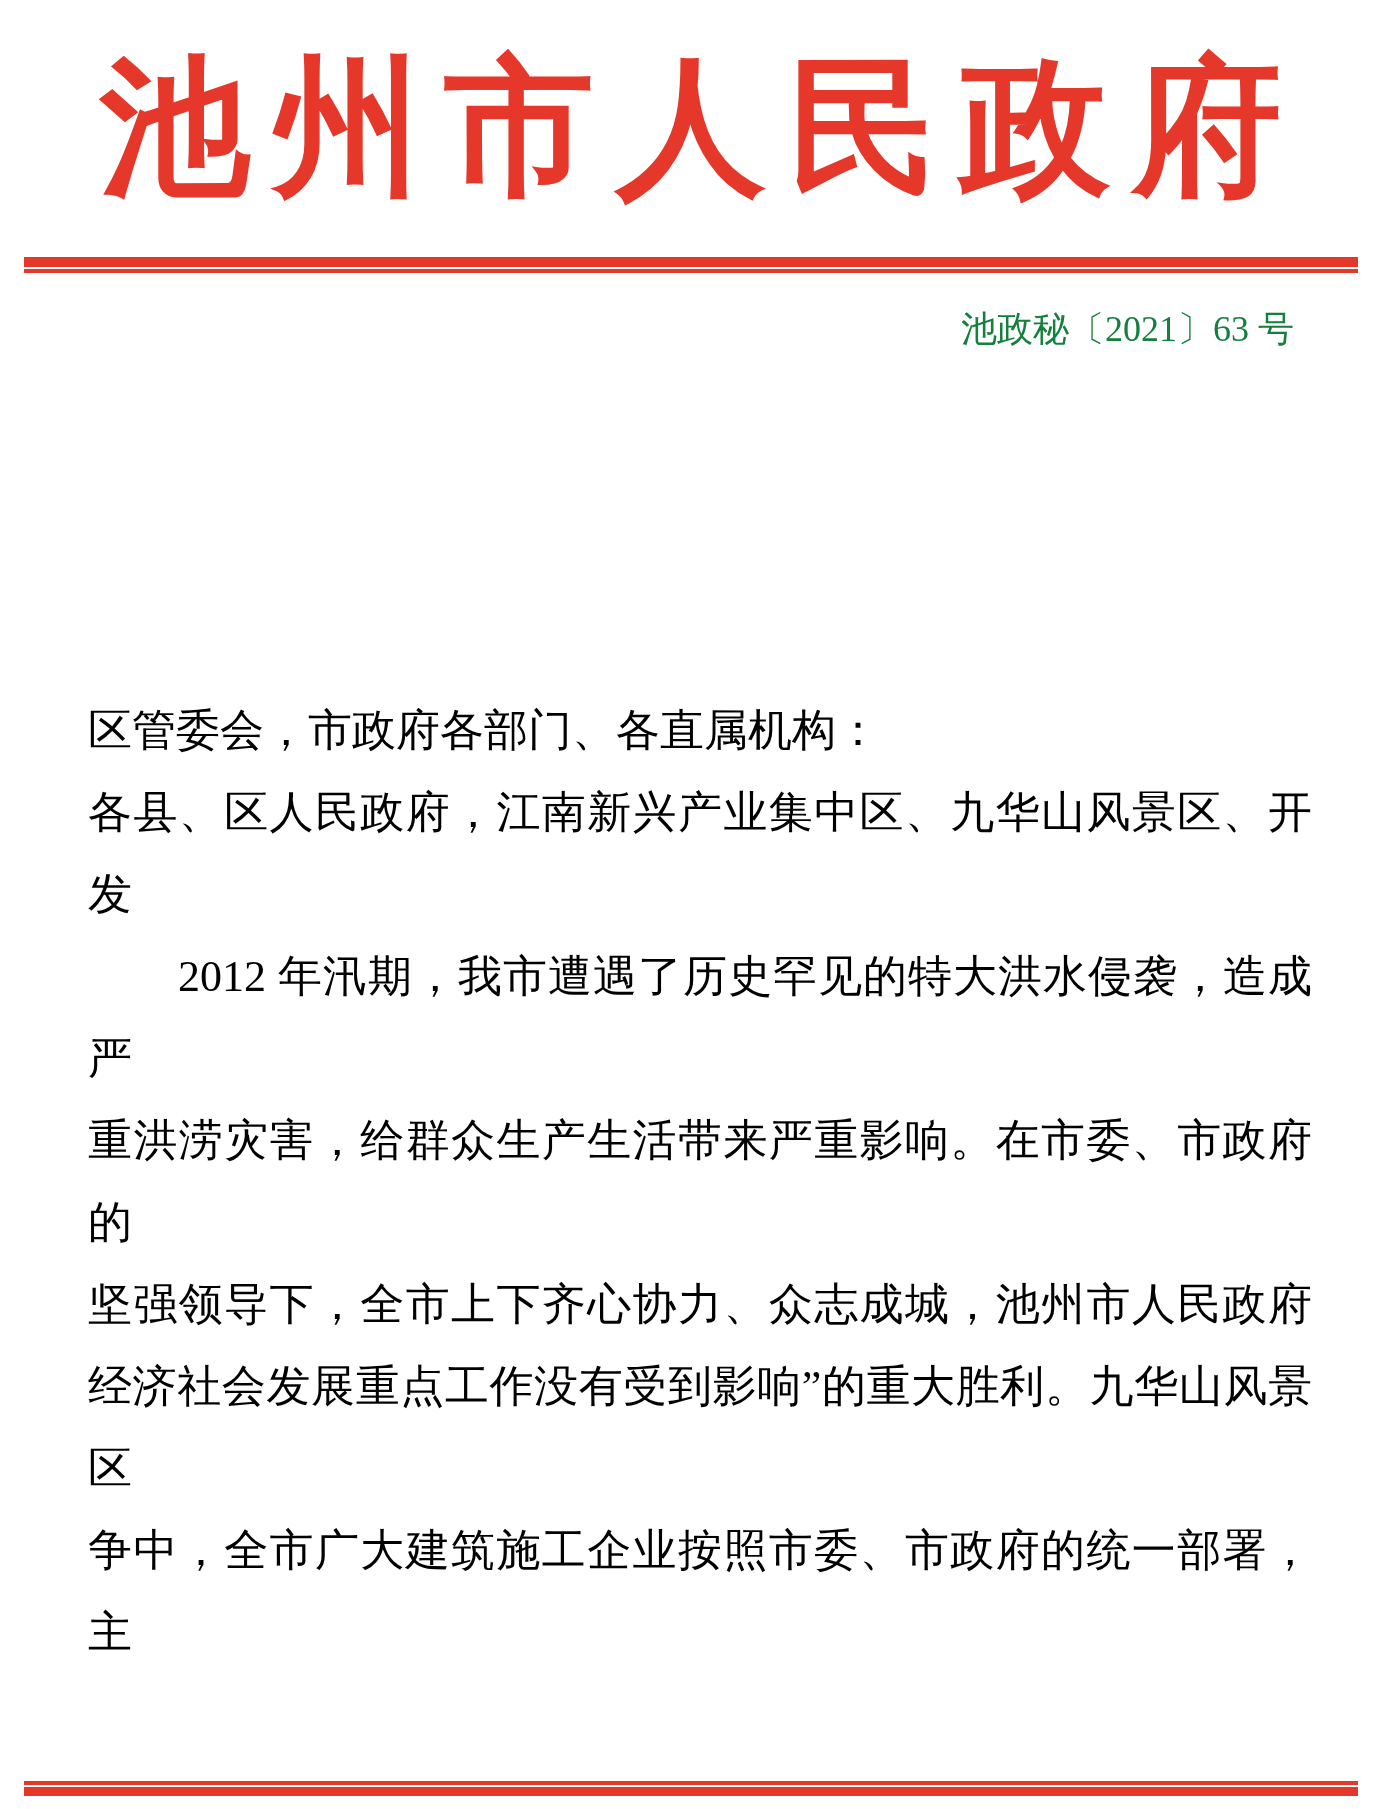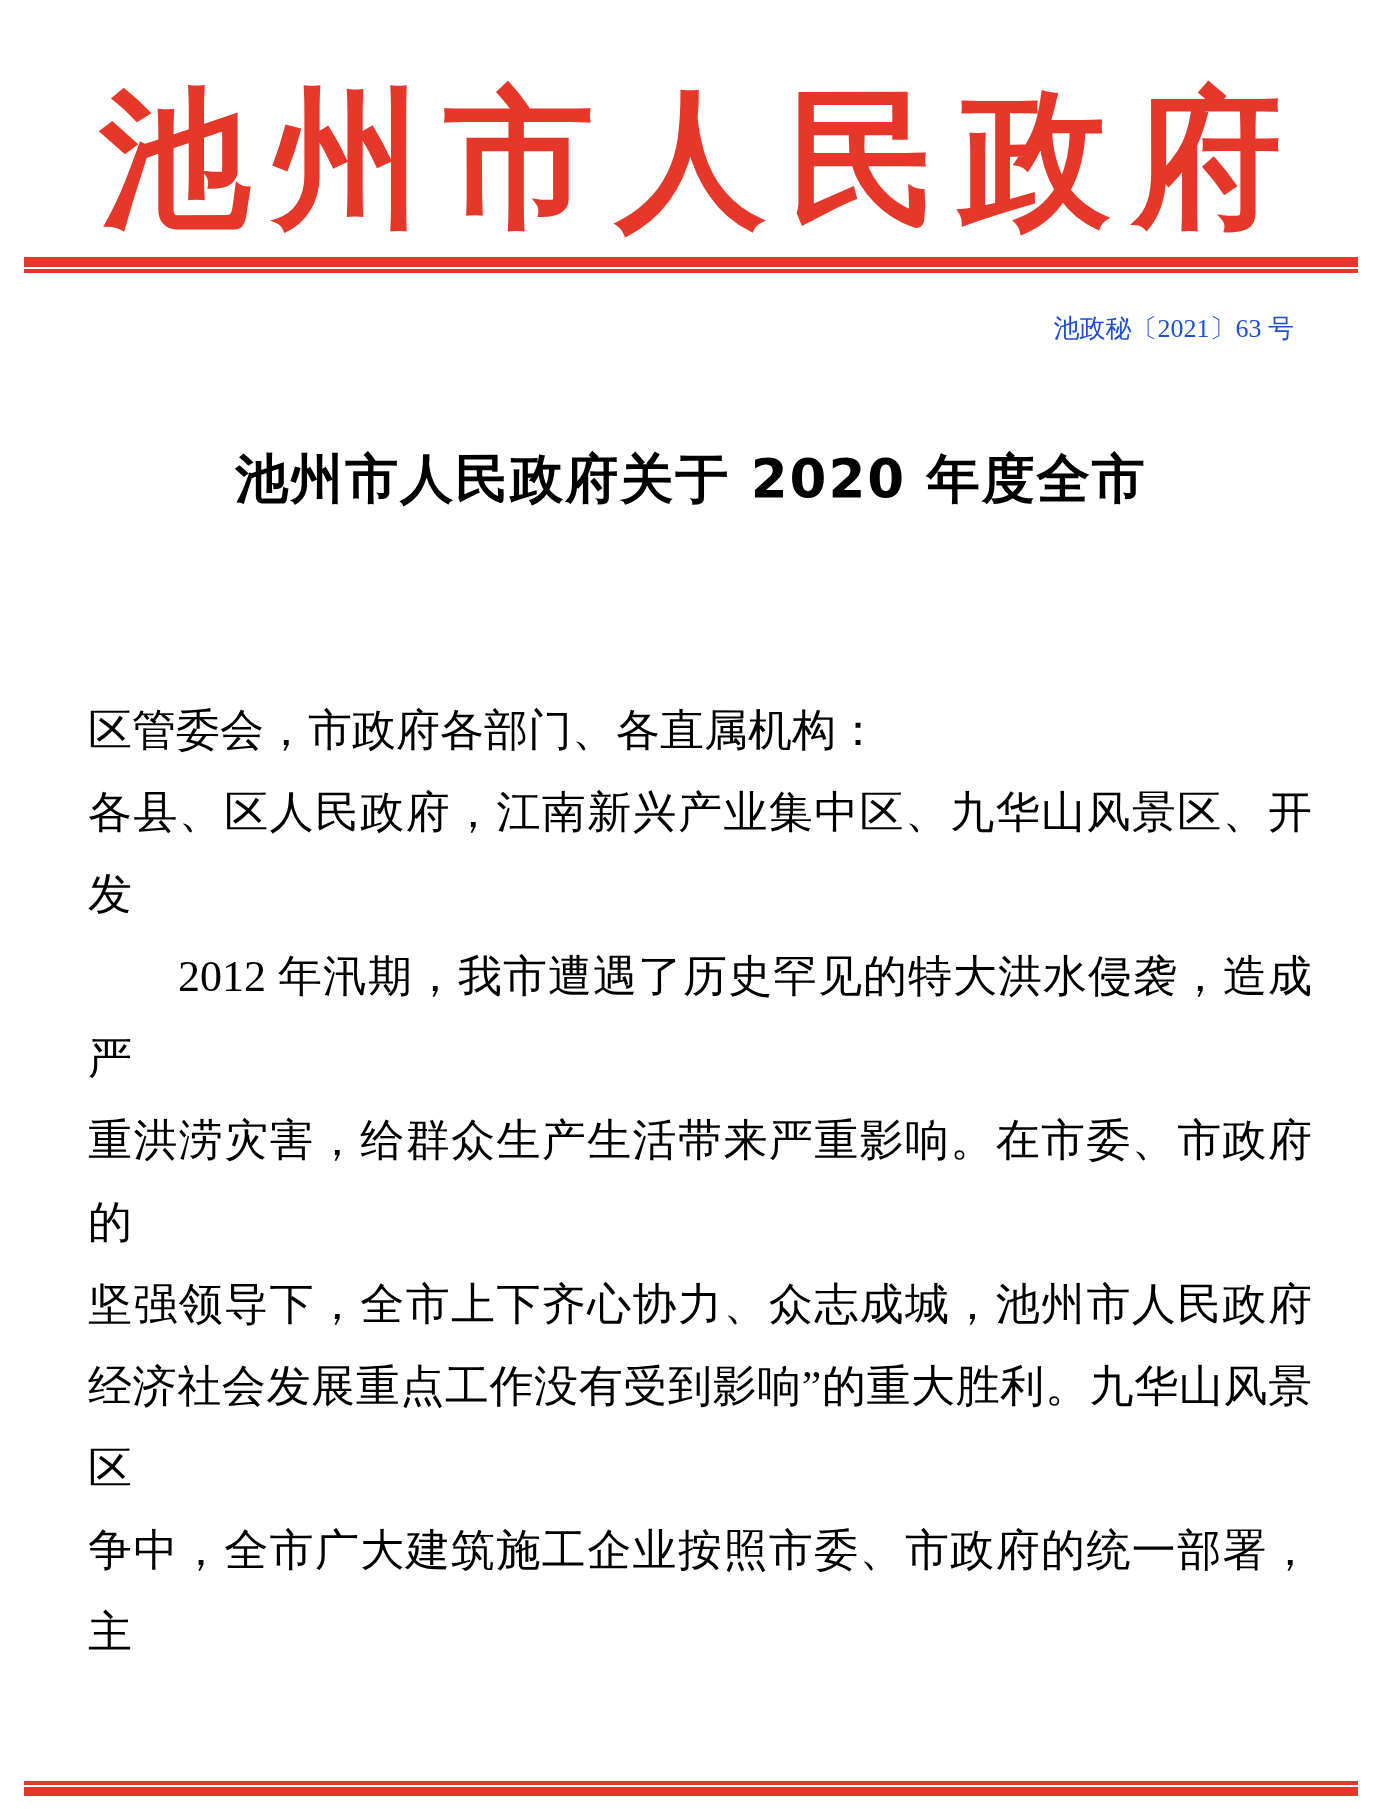--- a/index.html
+++ b/index.html
@@ -8,21 +8,21 @@
     background: #ffffff;
     position: relative;
     overflow: hidden;
     font-family: "Liberation Serif", serif;
   }
   .page { position: absolute; inset: 0; }
 
   
   .letterhead {
     position: absolute;
-    top: 78px; left: 0; width: 100%;
+    top: 46px; left: 0; width: 100%;
     text-align: center;
     color: var(--red-accent, #e5382b);
     font-family: "DejaVu Serif", serif;
     font-weight: 700;
     font-size: 150px;
     line-height: 160px;
     letter-spacing: 22px;
     text-indent: 22px;
     white-space: nowrap;
   }
@@ -34,23 +34,23 @@
   }
   .rule.top-thick    { top: 257px;  height: 10px; }
   .rule.top-thin     { top: 269px;  height: 4px;  }
   .rule.bottom-thin  { top: 1781px; height: 4px;  }
   .rule.bottom-thick { top: 1787px; height: 9px;  }
 
   
   .doc-number {
     position: absolute;
     top: 303px; right: 88px;
-    font-size: 26px;
+    font-size: 36px;
     line-height: 52px;
-    color: #1d4ed8;
+    color: #15803d;
     font-family: "Liberation Serif", serif;
     white-space: nowrap;
   }
 
   
   .doc-title {
     position: absolute;
     top: 436px; left: 0; width: 100%;
     text-align: center;
     color: #000;
@@ -83,21 +83,20 @@
 <div class="page">
 
   <div class="letterhead">池州市人民政府</div>
 
   <div class="rule top-thick"></div>
   <div class="rule top-thin"></div>
 
   <div class="doc-number">池政秘〔2021〕63 号</div>
 
   <div class="doc-title">
-    <div>池州市人民政府关于 2020 年度全市</div>
   </div>
 
   <div class="body-text">
     <div class="line">区管委会，市政府各部门、各直属机构：</div>
     <div class="line fill">各县、区人民政府，江南新兴产业集中区、九华山风景区、开发</div>
     <div class="line fill">　　2012 年汛期，我市遭遇了历史罕见的特大洪水侵袭，造成严</div>
     <div class="line fill">重洪涝灾害，给群众生产生活带来严重影响。在市委、市政府的</div>
     <div class="line fill">坚强领导下，全市上下齐心协力、众志成城，池州市人民政府</div>
     <div class="line fill">经济社会发展重点工作没有受到影响”的重大胜利。九华山风景区</div>
     <div class="line fill">争中，全市广大建筑施工企业按照市委、市政府的统一部署，主</div>

